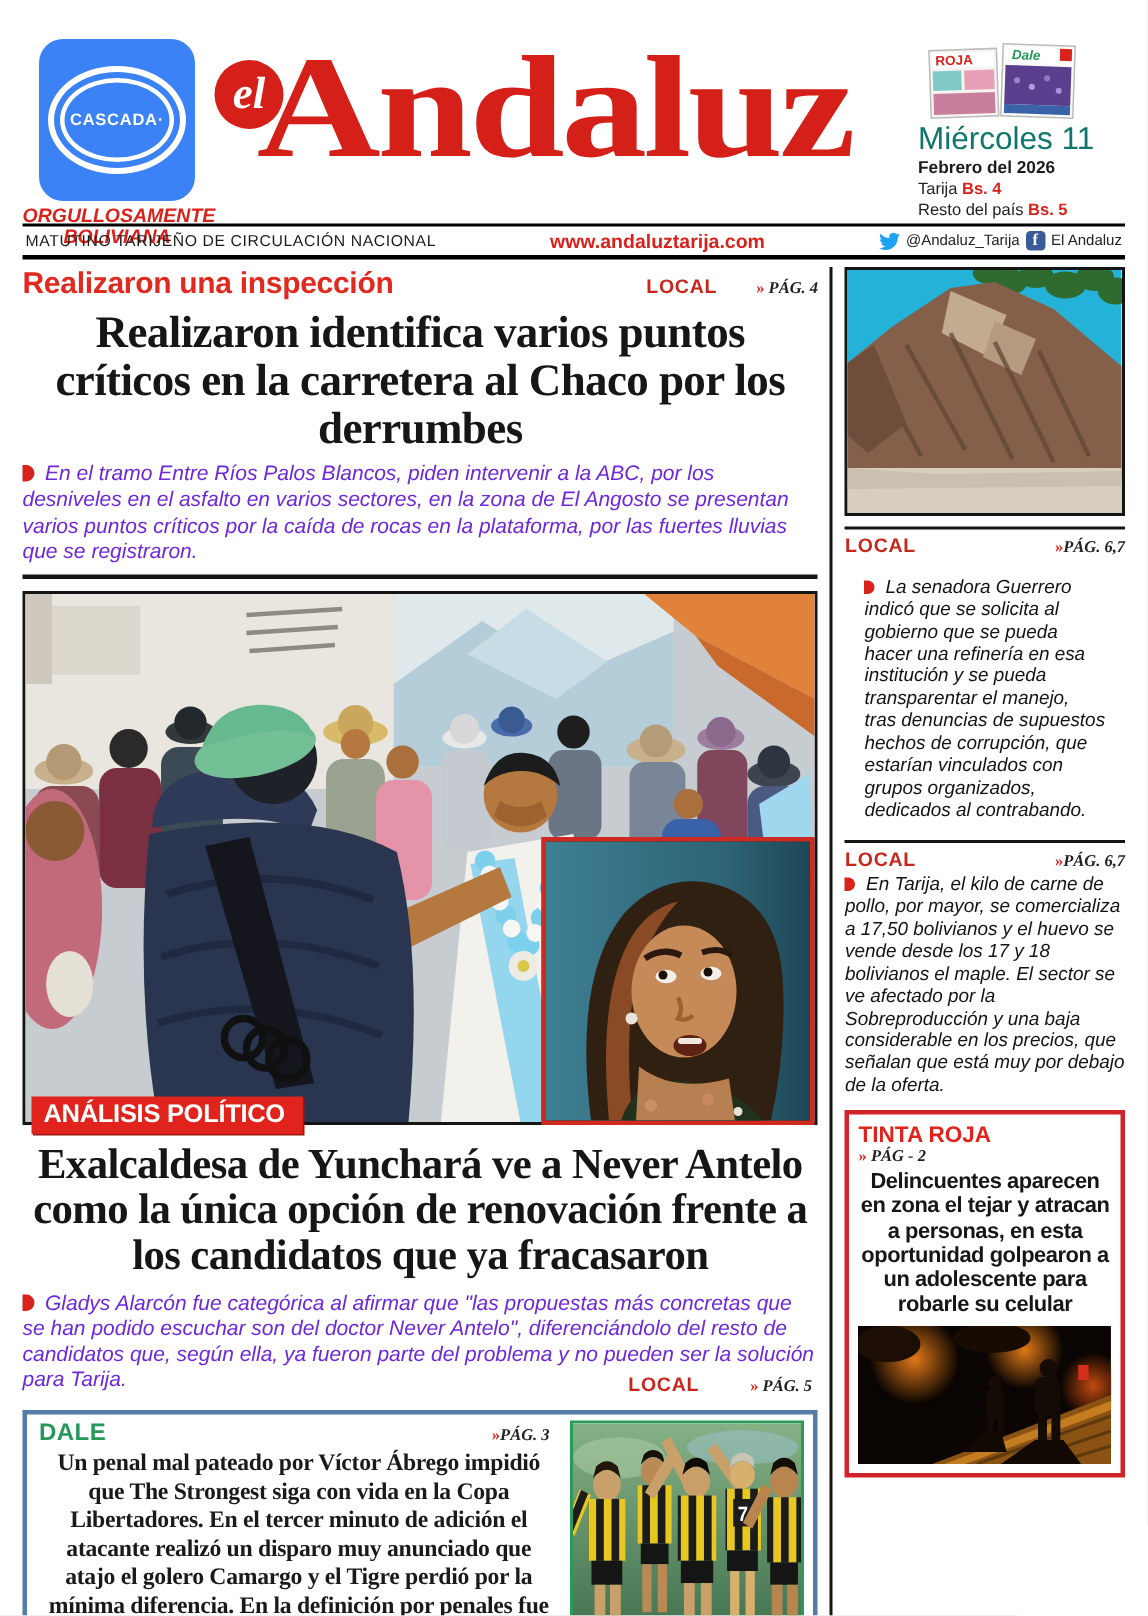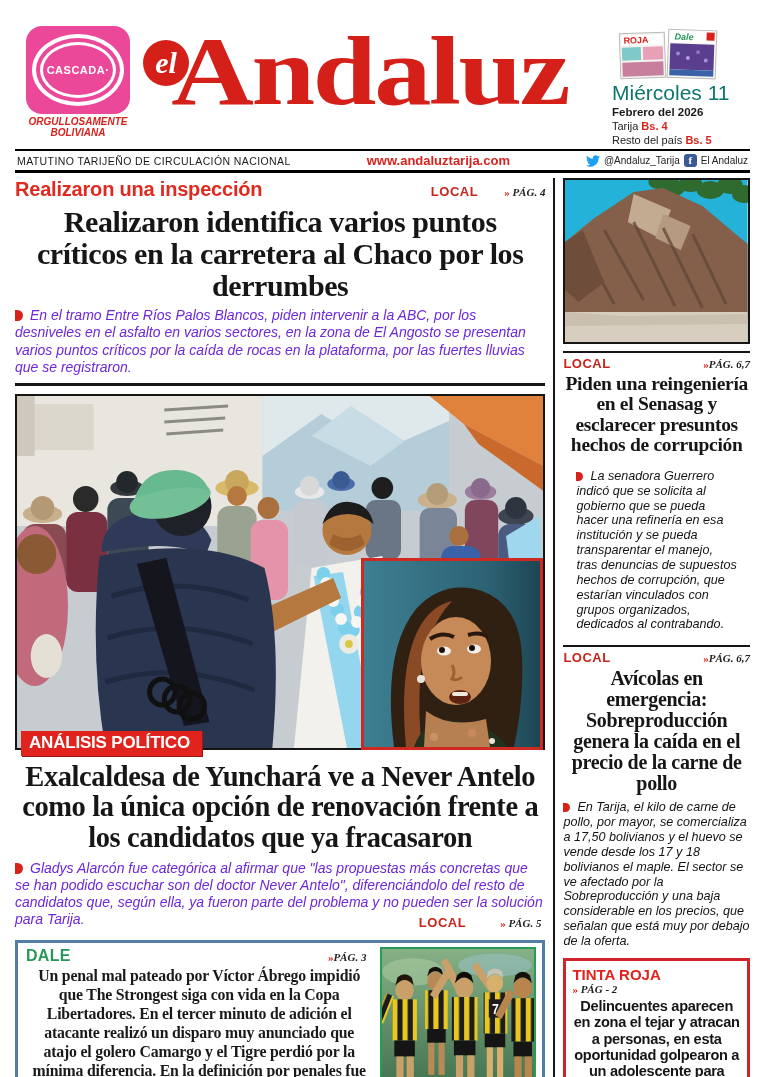--- a/index.html
+++ b/index.html
@@ -4,28 +4,28 @@
 <style>
   html,body{margin:0;padding:0;background:#e8e8e8;}
   .page{
     position:relative;width:765px;height:1077px;margin:0 auto;background:#fff;
     font-family:"Liberation Sans",sans-serif;color:#1b1b1b;overflow:hidden;
   }
   
   .masthead-row{display:flex;padding:24px 15px 0 15px;height:122px;}
   .logo-block{width:126px;text-align:center;}
   .logo-box{
-    width:104px;height:88px;margin:2px auto 2px auto;background:#ec4899;border-radius:16px;
+    width:104px;height:108px;margin:2px auto 2px auto;background:#3b82f6;border-radius:16px;
     display:flex;align-items:center;justify-content:center;position:relative;
   }
   .logo-rings{width:84px;height:64px;border:4px solid #fff;border-radius:50%;position:relative;
     display:flex;align-items:center;justify-content:center;}
   .logo-rings:before{content:"";position:absolute;inset:4px;border:3px solid #fff;border-radius:50%;}
   .logo-brand{position:relative;z-index:2;color:#fff;font-weight:bold;font-size:11px;letter-spacing:.5px;}
-  .logo-tagline{color:#d8231d;font-weight:bold;font-style:italic;font-size:10px;line-height:1.05;margin-top:3px;text-align:center;}
+  .logo-tagline{color:#d8231d;font-weight:bold;font-style:italic;font-size:13px;line-height:1.05;margin-top:3px;text-align:center;}
   .masthead-center{flex:1;position:relative;padding-left:4px;}
   .el-circle{
     position:absolute;left:2px;top:16px;width:46px;height:46px;background:#d42019;border-radius:50%;
     display:flex;align-items:center;justify-content:center;z-index:2;box-shadow:0 0 0 2px #fff;
   }
   .el-circle span{color:#fff;font-family:"Liberation Serif",serif;font-style:italic;font-weight:bold;font-size:30px;line-height:1;}
   .masthead-title{
     font-family:"Liberation Serif",serif;font-weight:bold;color:#d42019;
     font-size:97px;line-height:0.98;letter-spacing:-2px;white-space:nowrap;
     transform:scaleX(1.18);transform-origin:32px 50%;margin-left:32px;
@@ -452,29 +452,27 @@
         <polygon points="0,62 18,50 40,102 14,122 0,110" fill="#6e4e3a"></polygon>
         <rect x="0" y="132" width="186" height="30" fill="#d8cec0"></rect>
         <polygon points="0,132 60,136 186,134 186,144 0,146" fill="#c6b9a8" opacity=".7"></polygon>
       </svg>
 
       <div class="rule"></div>
       <div class="side-meta">
         <span class="section-label">LOCAL</span>
         <span class="page-ref"><span class="mark">»</span><span>PÁG. 6,7</span></span>
       </div>
-      <div class="side-headline">Piden una reingeniería en el Senasag y esclarecer presuntos hechos de corrupción</div>
       <p class="side-body" style="margin:13px;"><span class="bullet" style="height:9px;width:7px;"></span><span>La senadora Guerrero indicó que se solicita al gobierno que se pueda hacer una refinería en esa institución y se pueda transparentar el manejo, tras denuncias de supuestos hechos de corrupción, que estarían vinculados con grupos organizados, dedicados al contrabando.</span></p>
 
       <div class="rule"></div>
       <div class="side-meta">
         <span class="section-label">LOCAL</span>
         <span class="page-ref"><span class="mark">»</span><span>PÁG. 6,7</span></span>
       </div>
-      <div class="side-headline" style="font-size:20px;">Avícolas en emergencia: Sobreproducción genera la caída en el precio de la carne de pollo</div>
       <p class="side-body" style="margin:0;"><span class="bullet" style="height:9px;width:7px;"></span><span>En Tarija, el kilo de carne de pollo, por mayor, se comercializa a 17,50 bolivianos y el huevo se vende desde los 17 y 18 bolivianos el maple. El sector se ve afectado por la Sobreproducción y una baja considerable en los precios, que señalan que está muy por debajo de la oferta.</span></p>
 
       <div class="tinta-box">
         <div class="tinta-header">
           <span class="tinta-label">TINTA ROJA</span>
           <span class="page-ref"><span class="mark">»</span><span> PÁG - 2</span></span>
         </div>
         <div class="tinta-headline">Delincuentes aparecen en zona el tejar y atracan a personas, en esta oportunidad golpearon a un adolescente para robarle su celular</div>
         <svg class="tinta-photo" viewBox="0 0 170 92" preserveAspectRatio="none">
           <defs>

